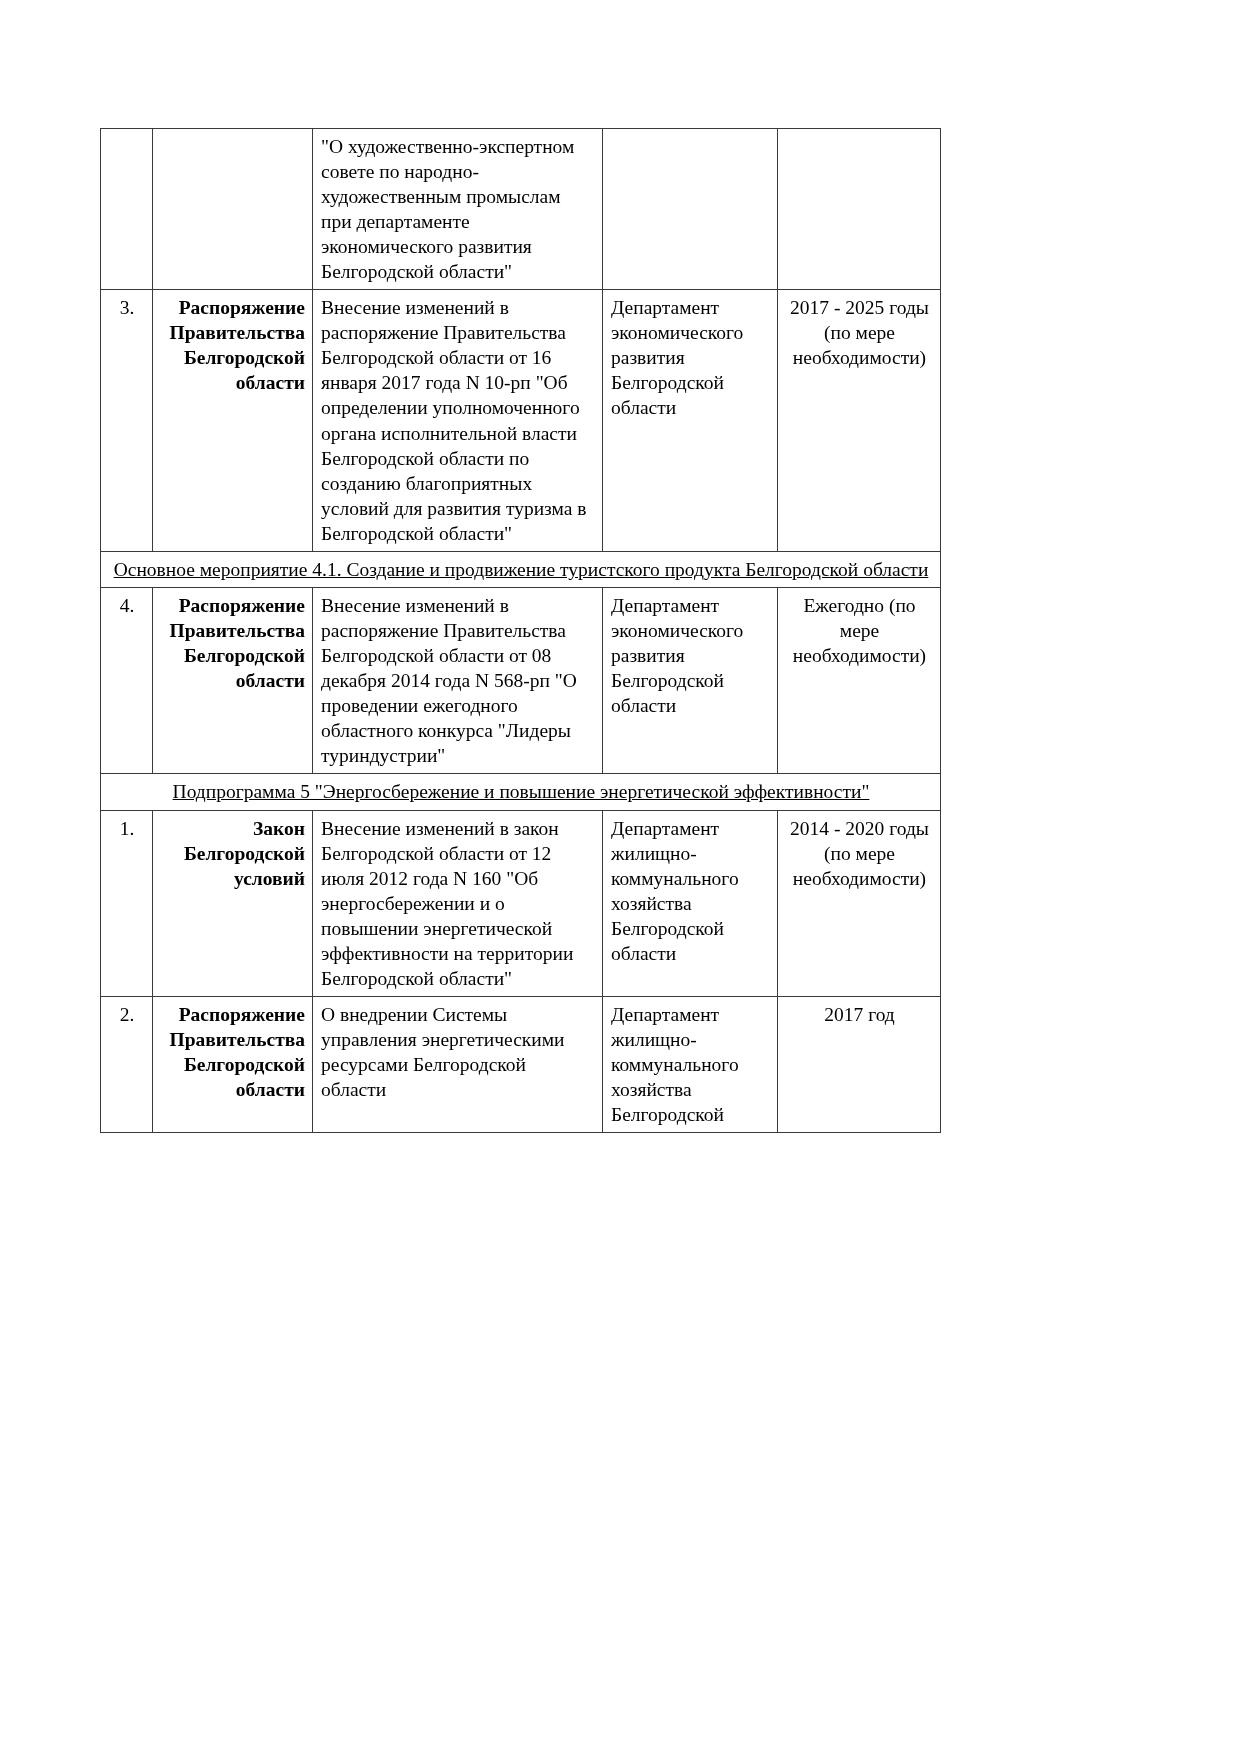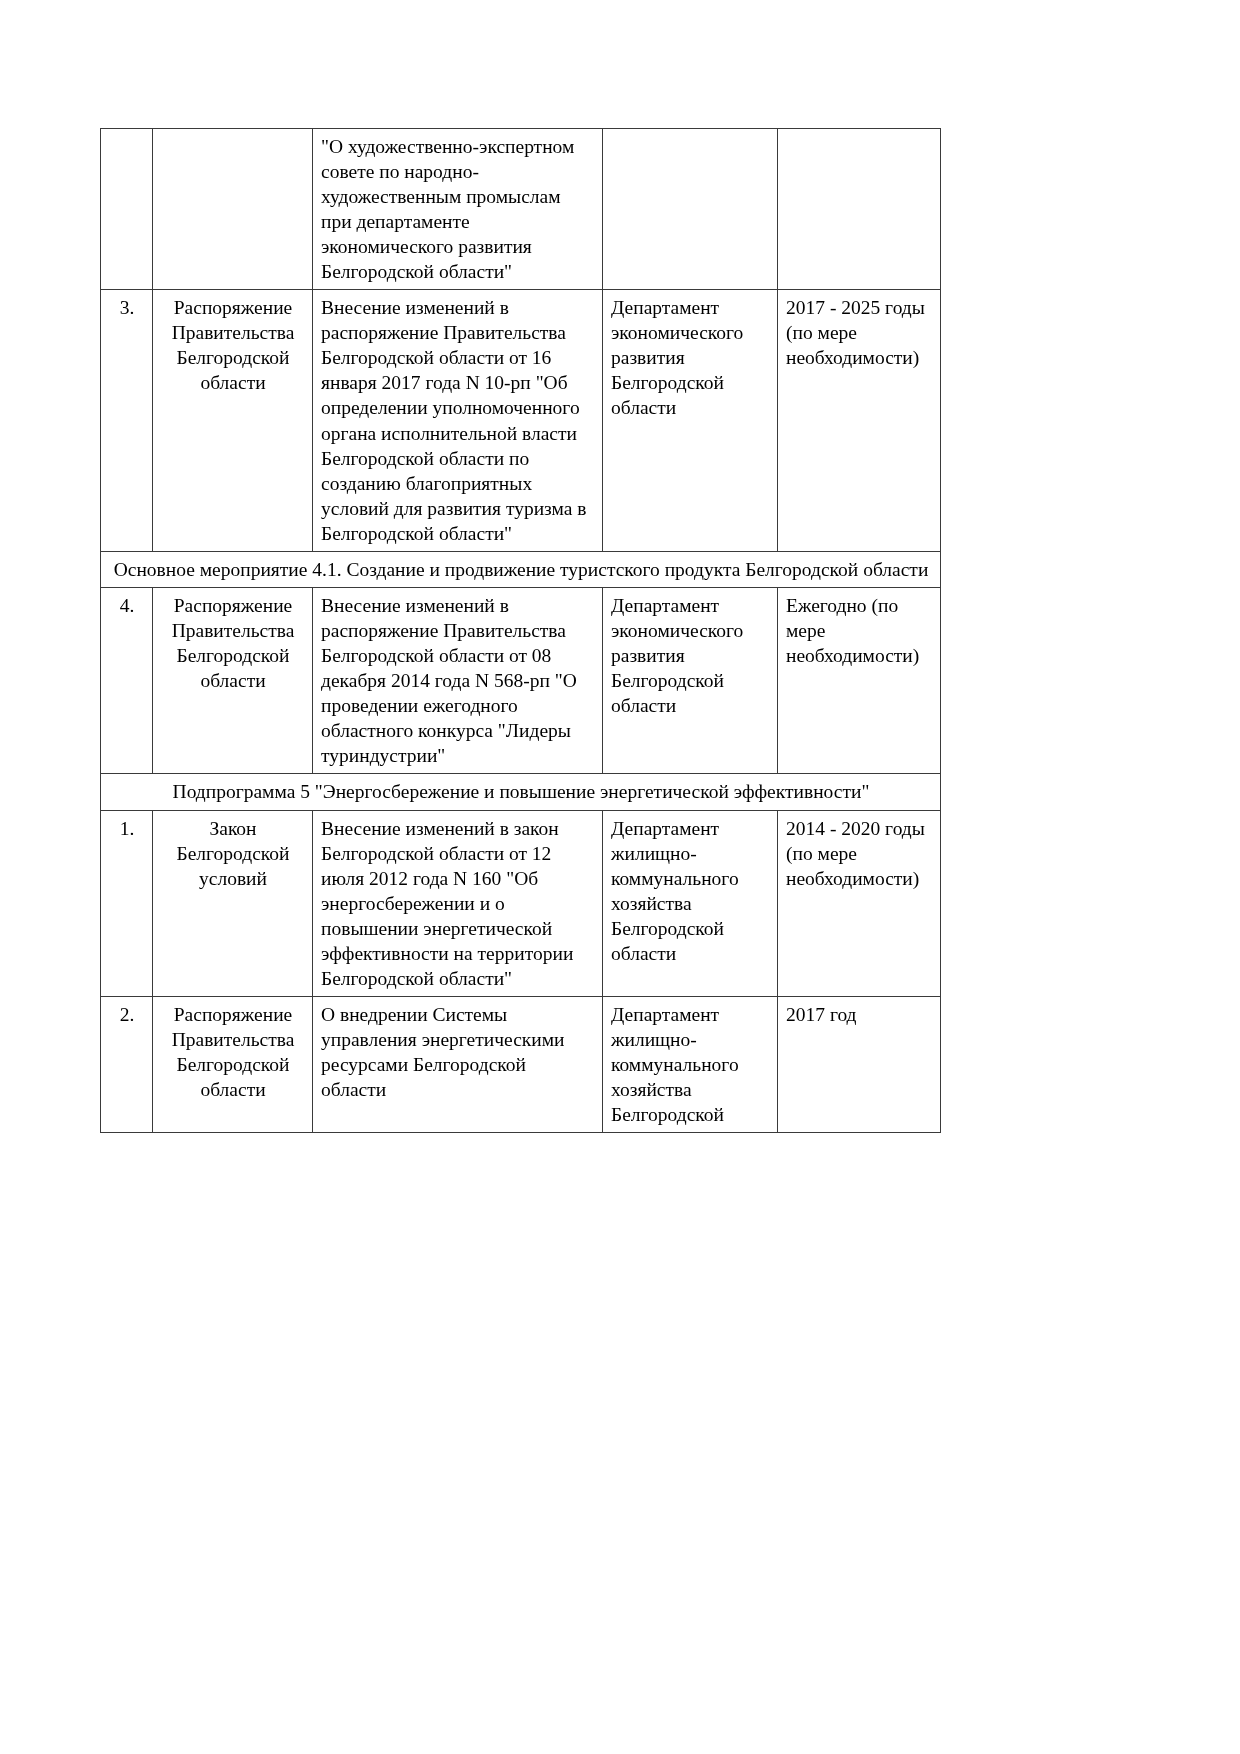--- a/index.html
+++ b/index.html
@@ -39,28 +39,29 @@
     hyphens: manual;
   }
   
   col.c-num    { width: 52px; }
   col.c-type   { width: 160px; }
   col.c-name   { width: 290px; }
   col.c-resp   { width: 175px; }
   col.c-term   { width: 163px; }
 
   td.num   { text-align: center; padding-left: 2px; padding-right: 2px; }
-  td.type  { text-align: center; }
+  td.type  { text-align: right; font-weight: bold; }
   td.name  { text-align: left; }
   td.resp  { }
-  td.term  { text-align: left; }
+  td.term  { text-align: center; }
   td.section-head {
     text-align: center;
     padding: 11px 24px 12px 24px;
     line-height: 1.30;
+    text-decoration: underline;
   }
   .cell-text { display: block; white-space: pre-line; }
   .tall-pad-top { padding-top: 9px; }
 </style>
 </head>
 <body>
 
 <div class="page">
 
   <table class="doc-table">

